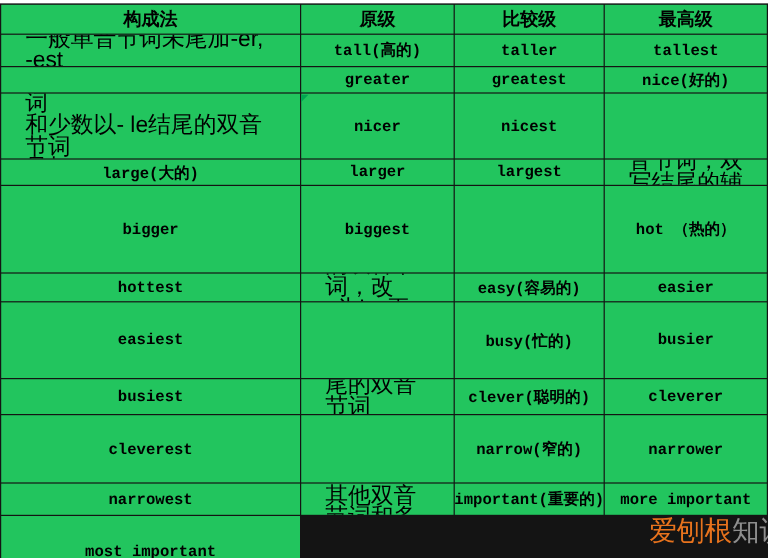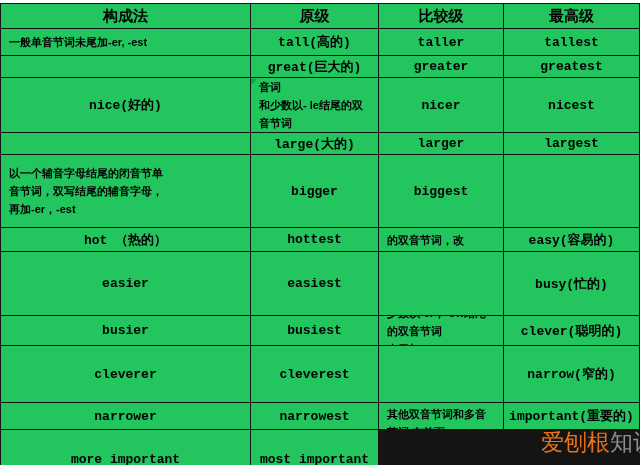--- a/index.html
+++ b/index.html
@@ -13,22 +13,22 @@
     grid-template-columns:249px 127px 124px 135px;
     grid-template-rows:24px 26px 21px 54px 21px 72px 23px 63px 29px 56px 26px 59px;
     gap:1px;background:#141414;border:1px solid #141414;
   }
   .cell{
     background:#22c55e;display:flex;align-items:center;overflow:hidden;
     color:#000;
   }
   .hdr{justify-content:center;font-weight:bold;font-size:15px;}
   .rule{
-    justify-content:flex-start;font-weight:bold;font-size:11px;
-    line-height:18px;padding:0 8px;white-space:pre-line;
+    justify-content:flex-start;font-weight:normal;font-size:19px;
+    line-height:18px;padding:0 20px;white-space:pre-line;
   }
   .rule.top{align-items:flex-start;padding-top:2px;}
   .en{
     justify-content:center;text-align:right;
     font-family:"Liberation Mono","DejaVu Sans Mono",monospace;
     font-weight:bold;font-size:13px;white-space:nowrap;
   }
   .flag{
     position:absolute;left:251px;top:79px;width:0;height:0;
     border-top:6px solid #00a651;border-right:6px solid transparent;
@@ -46,21 +46,20 @@
   <div class="cell hdr">原级</div>
   <div class="cell hdr">比较级</div>
   <div class="cell hdr">最高级</div>
 
   <div class="cell rule">一般单音节词未尾加-er, -est</div>
   <div class="cell en">tall(高的)</div>
   <div class="cell en">taller</div>
   <div class="cell en">tallest</div>
 
   <div class="cell rule"></div>
-  <div class="cell en">great(巨大的)</div>
   <div class="cell en">greater</div>
   <div class="cell en">greatest</div>
 
   <div class="cell en">nice(好的)</div>
   <div class="cell rule">以不发音的e结尾的单音词
 和少数以- le结尾的双音节词
 只加-r, -st</div>
   <div class="cell en">nicer</div>
   <div class="cell en">nicest</div>
 

